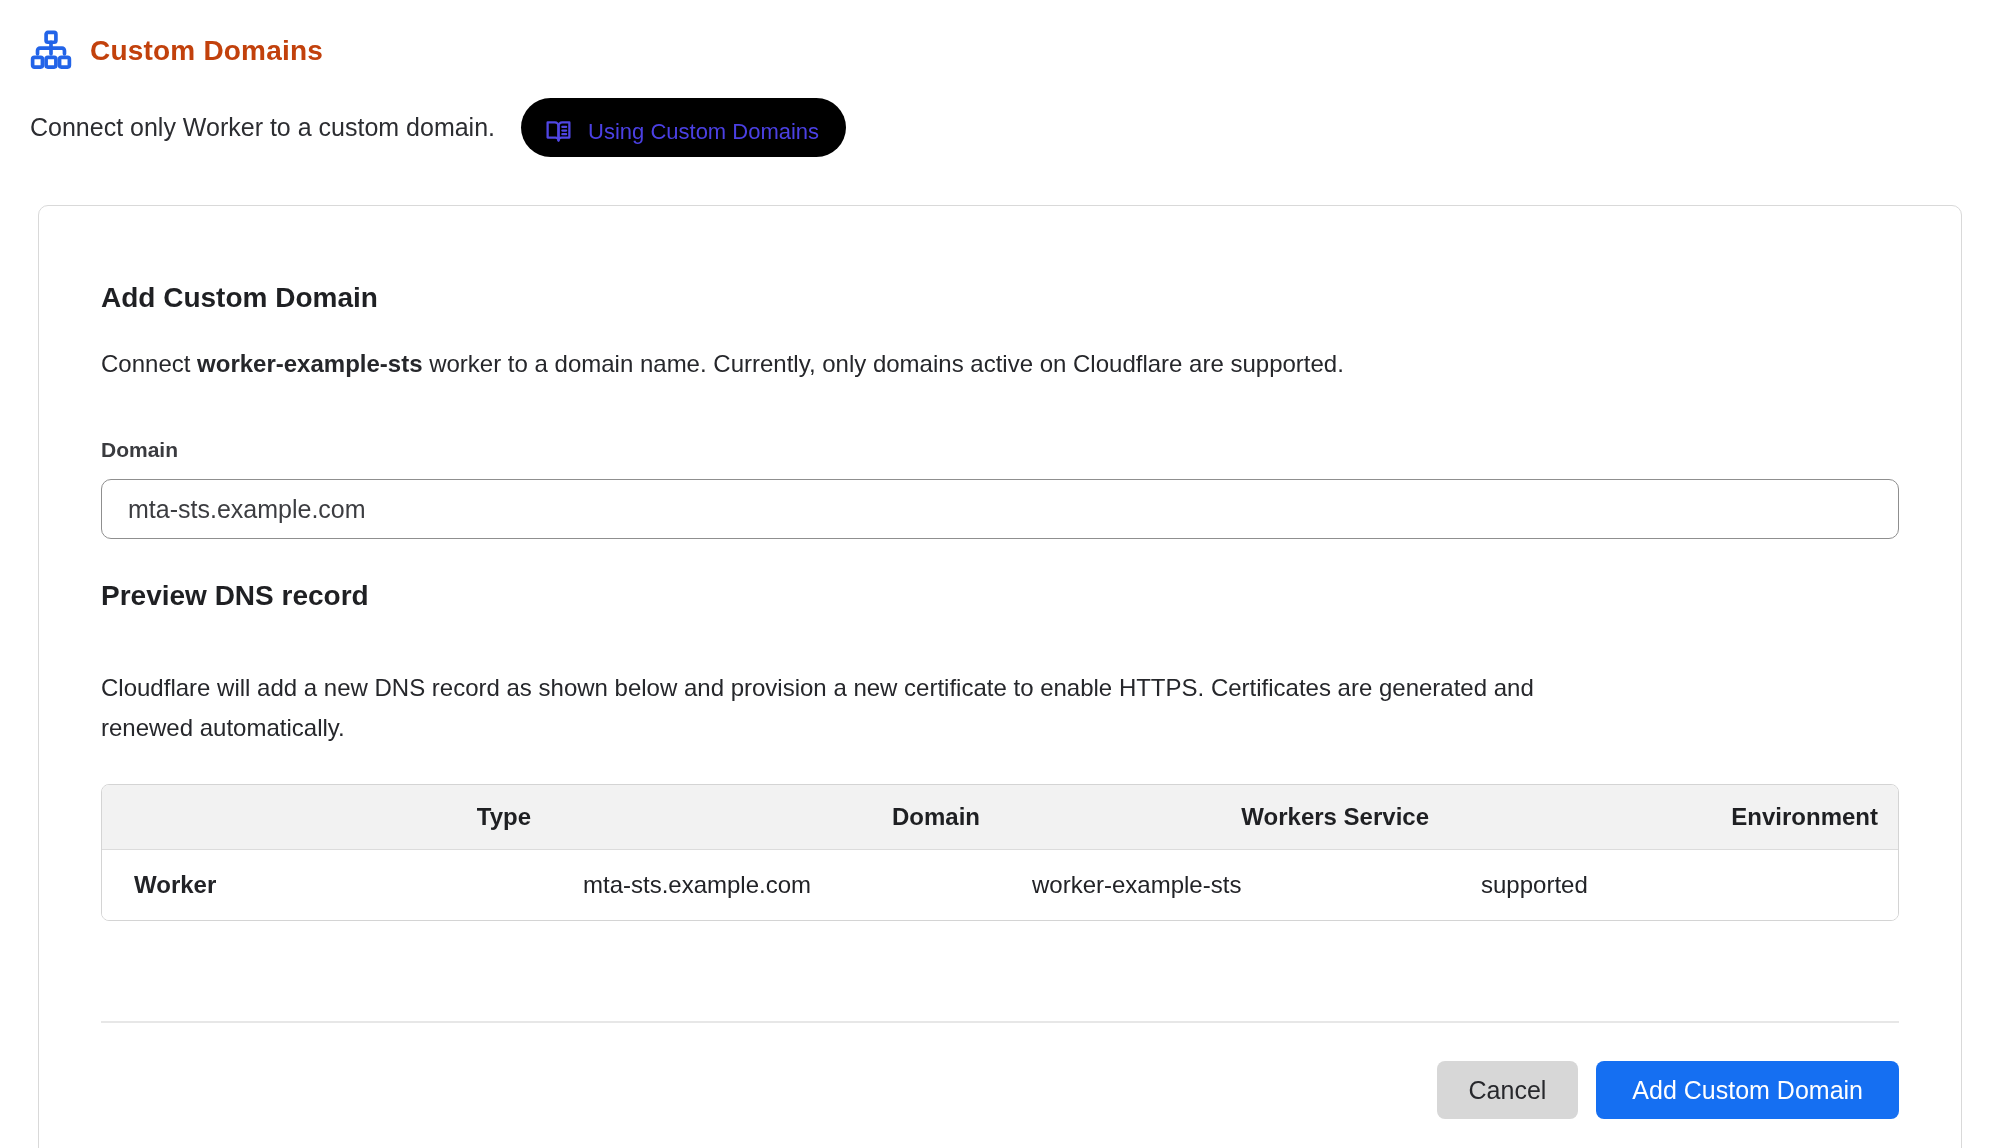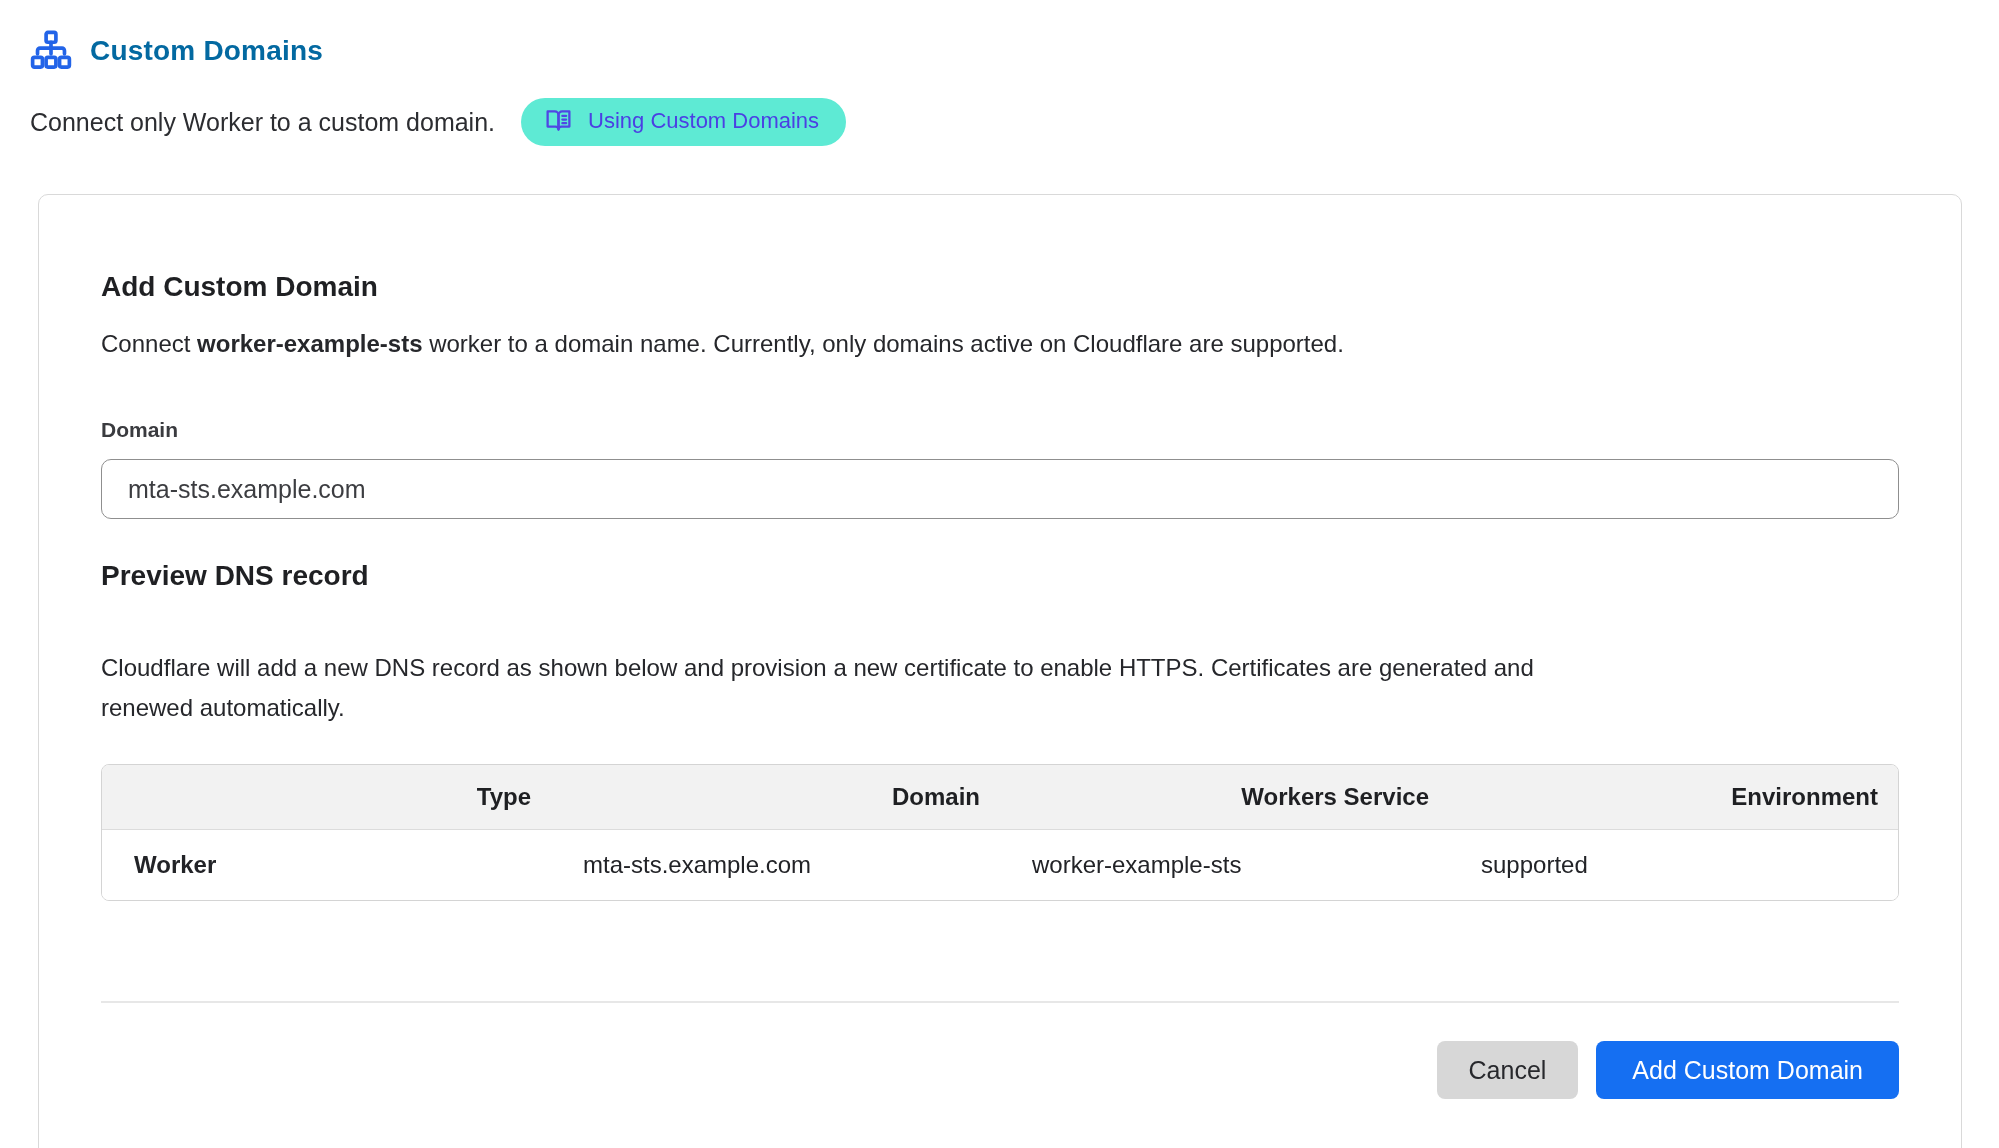--- a/index.html
+++ b/index.html
@@ -22,41 +22,41 @@
   .page-header .hier-icon {
     width: 42px;
     height: 42px;
     display: inline-flex;
     color: #2364e8;
   }
   .page-header .hier-icon svg { width: 100%; height: 100%; }
   .page-title {
     font-size: 28px;
     font-weight: 700;
-    color: #0369a1;
+    color: #c2410c;
     letter-spacing: 0.2px;
   }
 
   .subtitle-row {
     margin-top: 26px;
     display: flex;
     align-items: center;
     gap: 26px;
   }
   .subtitle-text {
     font-size: 25px;
     color: #2c2d31;
   }
   .docs-badge {
     display: inline-flex;
     align-items: center;
     gap: 15px;
-    background: #5eead4;
+    background: #000000;
     border-radius: 999px;
-    padding: 8px 27px 11px 23px;
+    padding: 19px 27px 11px 23px;
     cursor: pointer;
     border: none;
   }
   .docs-badge .book-icon {
     width: 29px;
     height: 29px;
     display: inline-flex;
     color: #5046e4;
   }
   .docs-badge .book-icon svg { width: 100%; height: 100%; }
@@ -77,21 +77,21 @@
     padding: 75px 62px 60px 62px;
   }
 
   .section-heading {
     font-size: 28px;
     line-height: 34px;
     font-weight: 600;
     color: #1f2023;
   }
   .card-desc {
-    margin-top: 23px;
+    margin-top: 32px;
     font-size: 24px;
     line-height: 34px;
     color: #26272b;
   }
   .card-desc b { font-weight: 700; }
 
   .field-label {
     display: block;
     margin-top: 56px;
     font-size: 21px;

